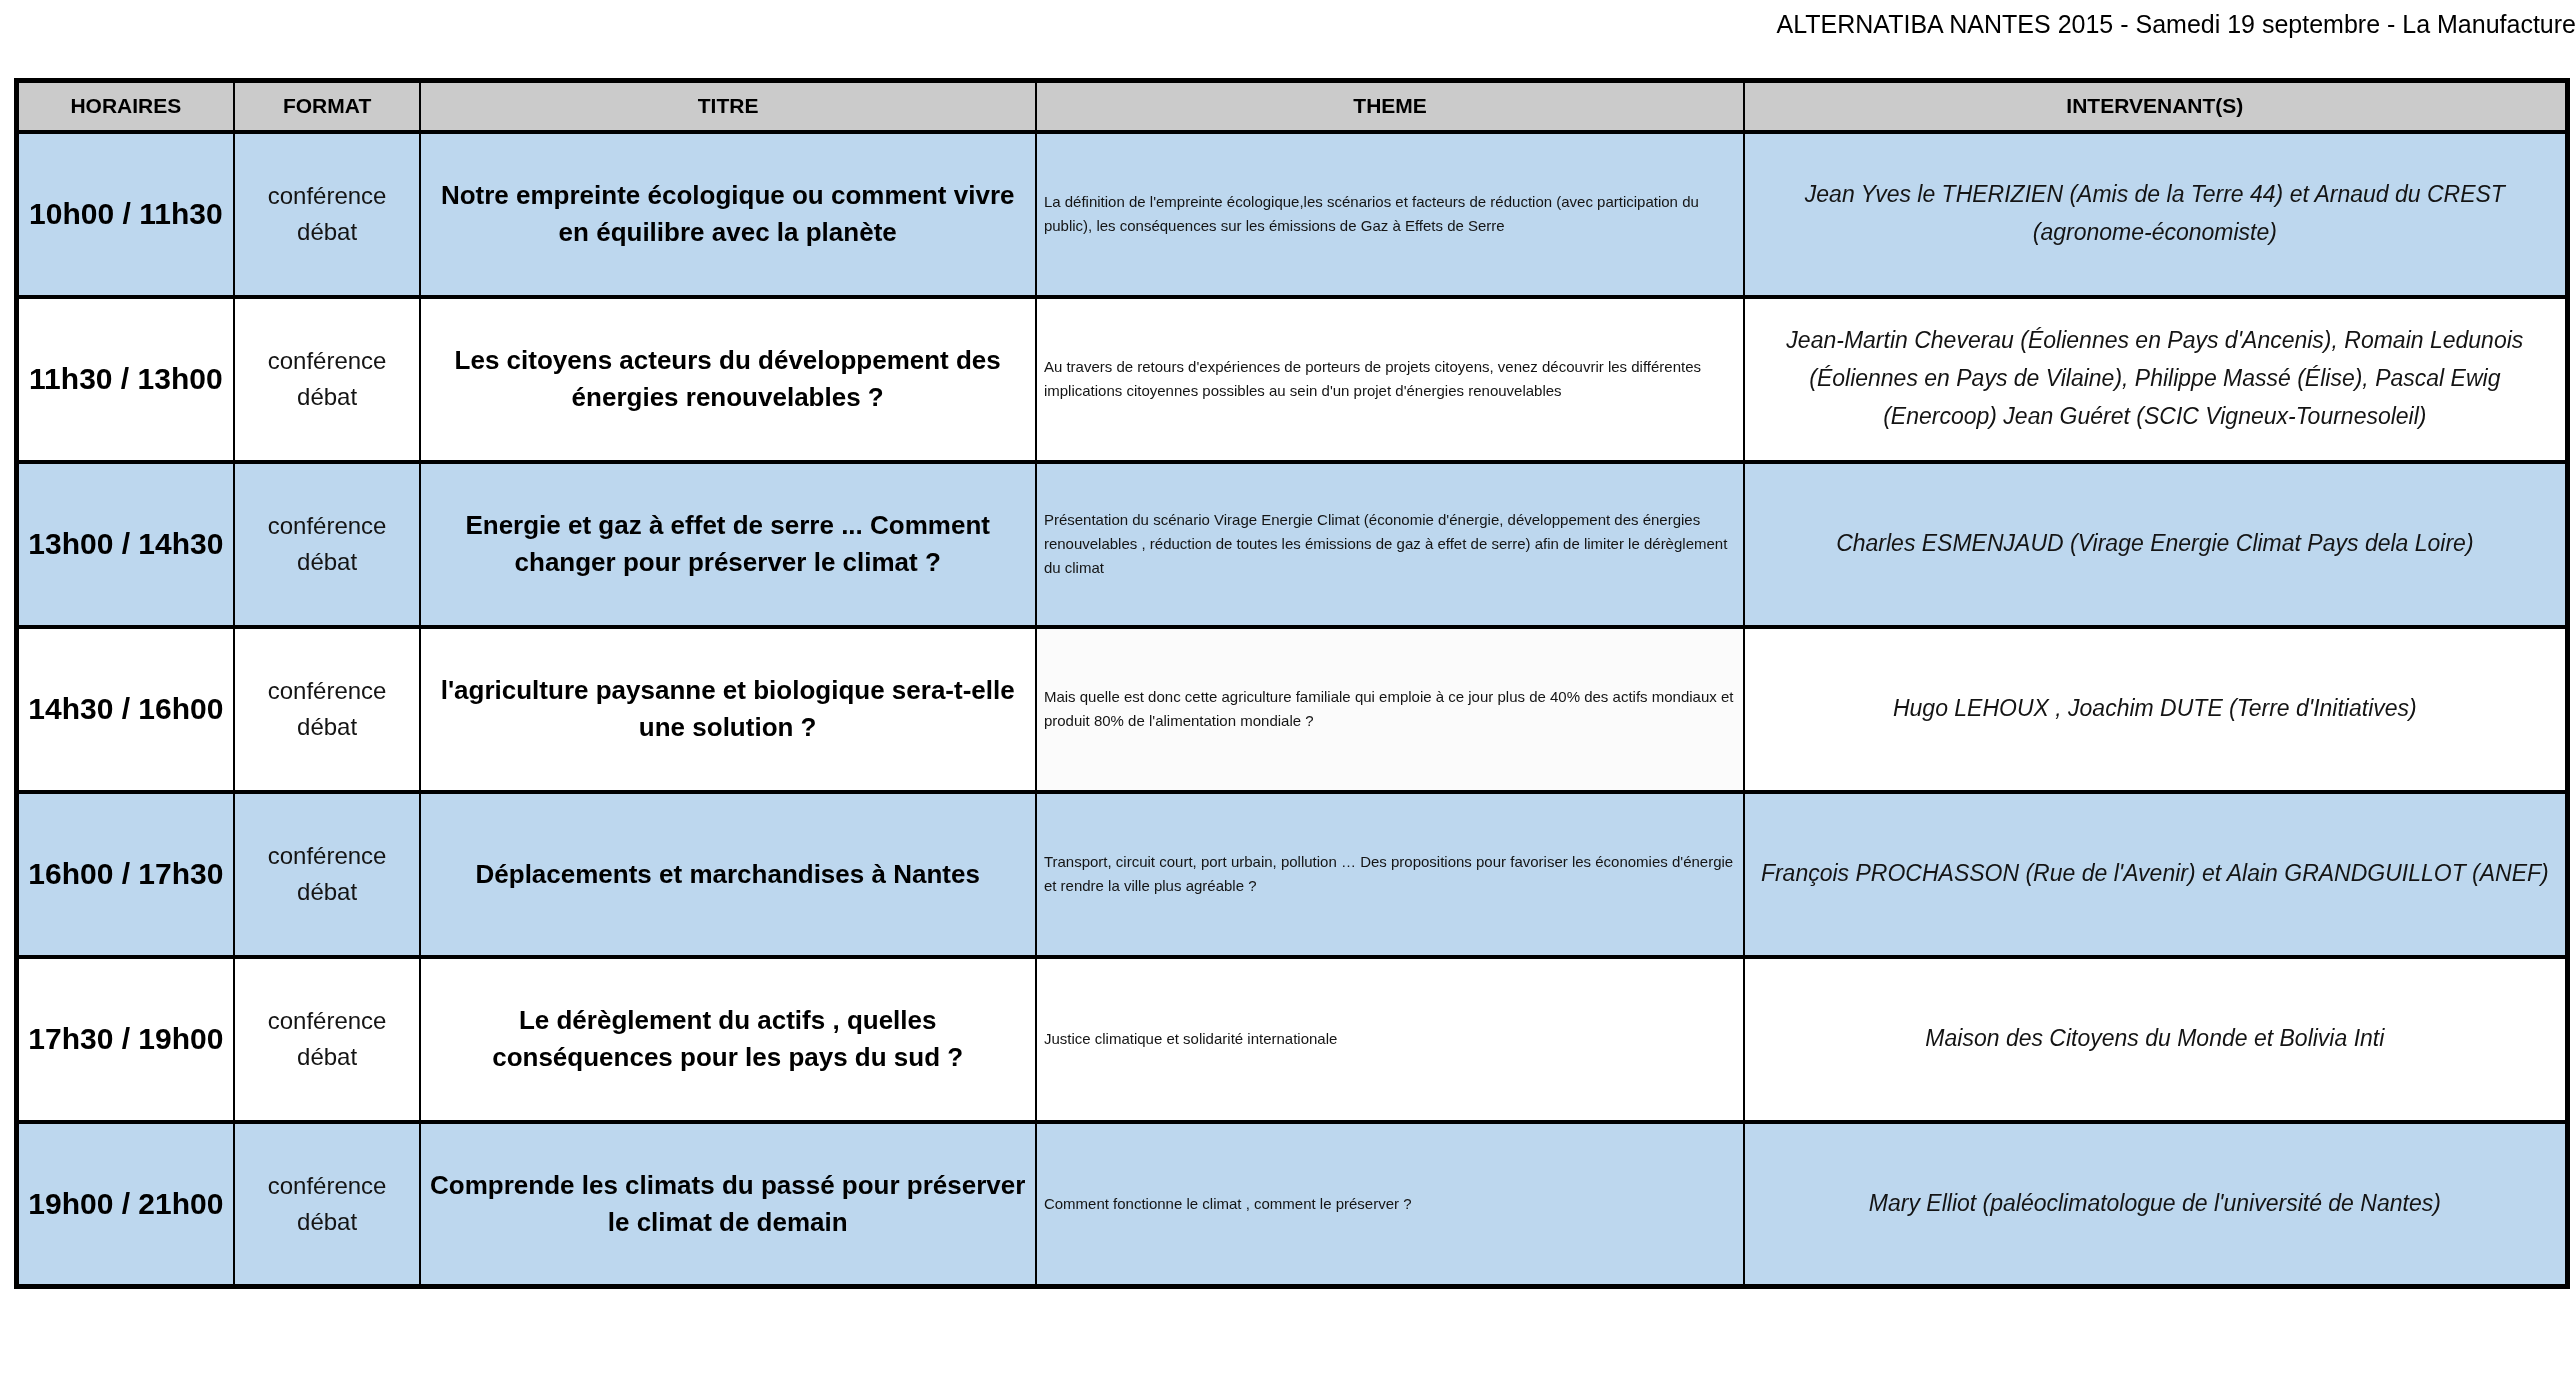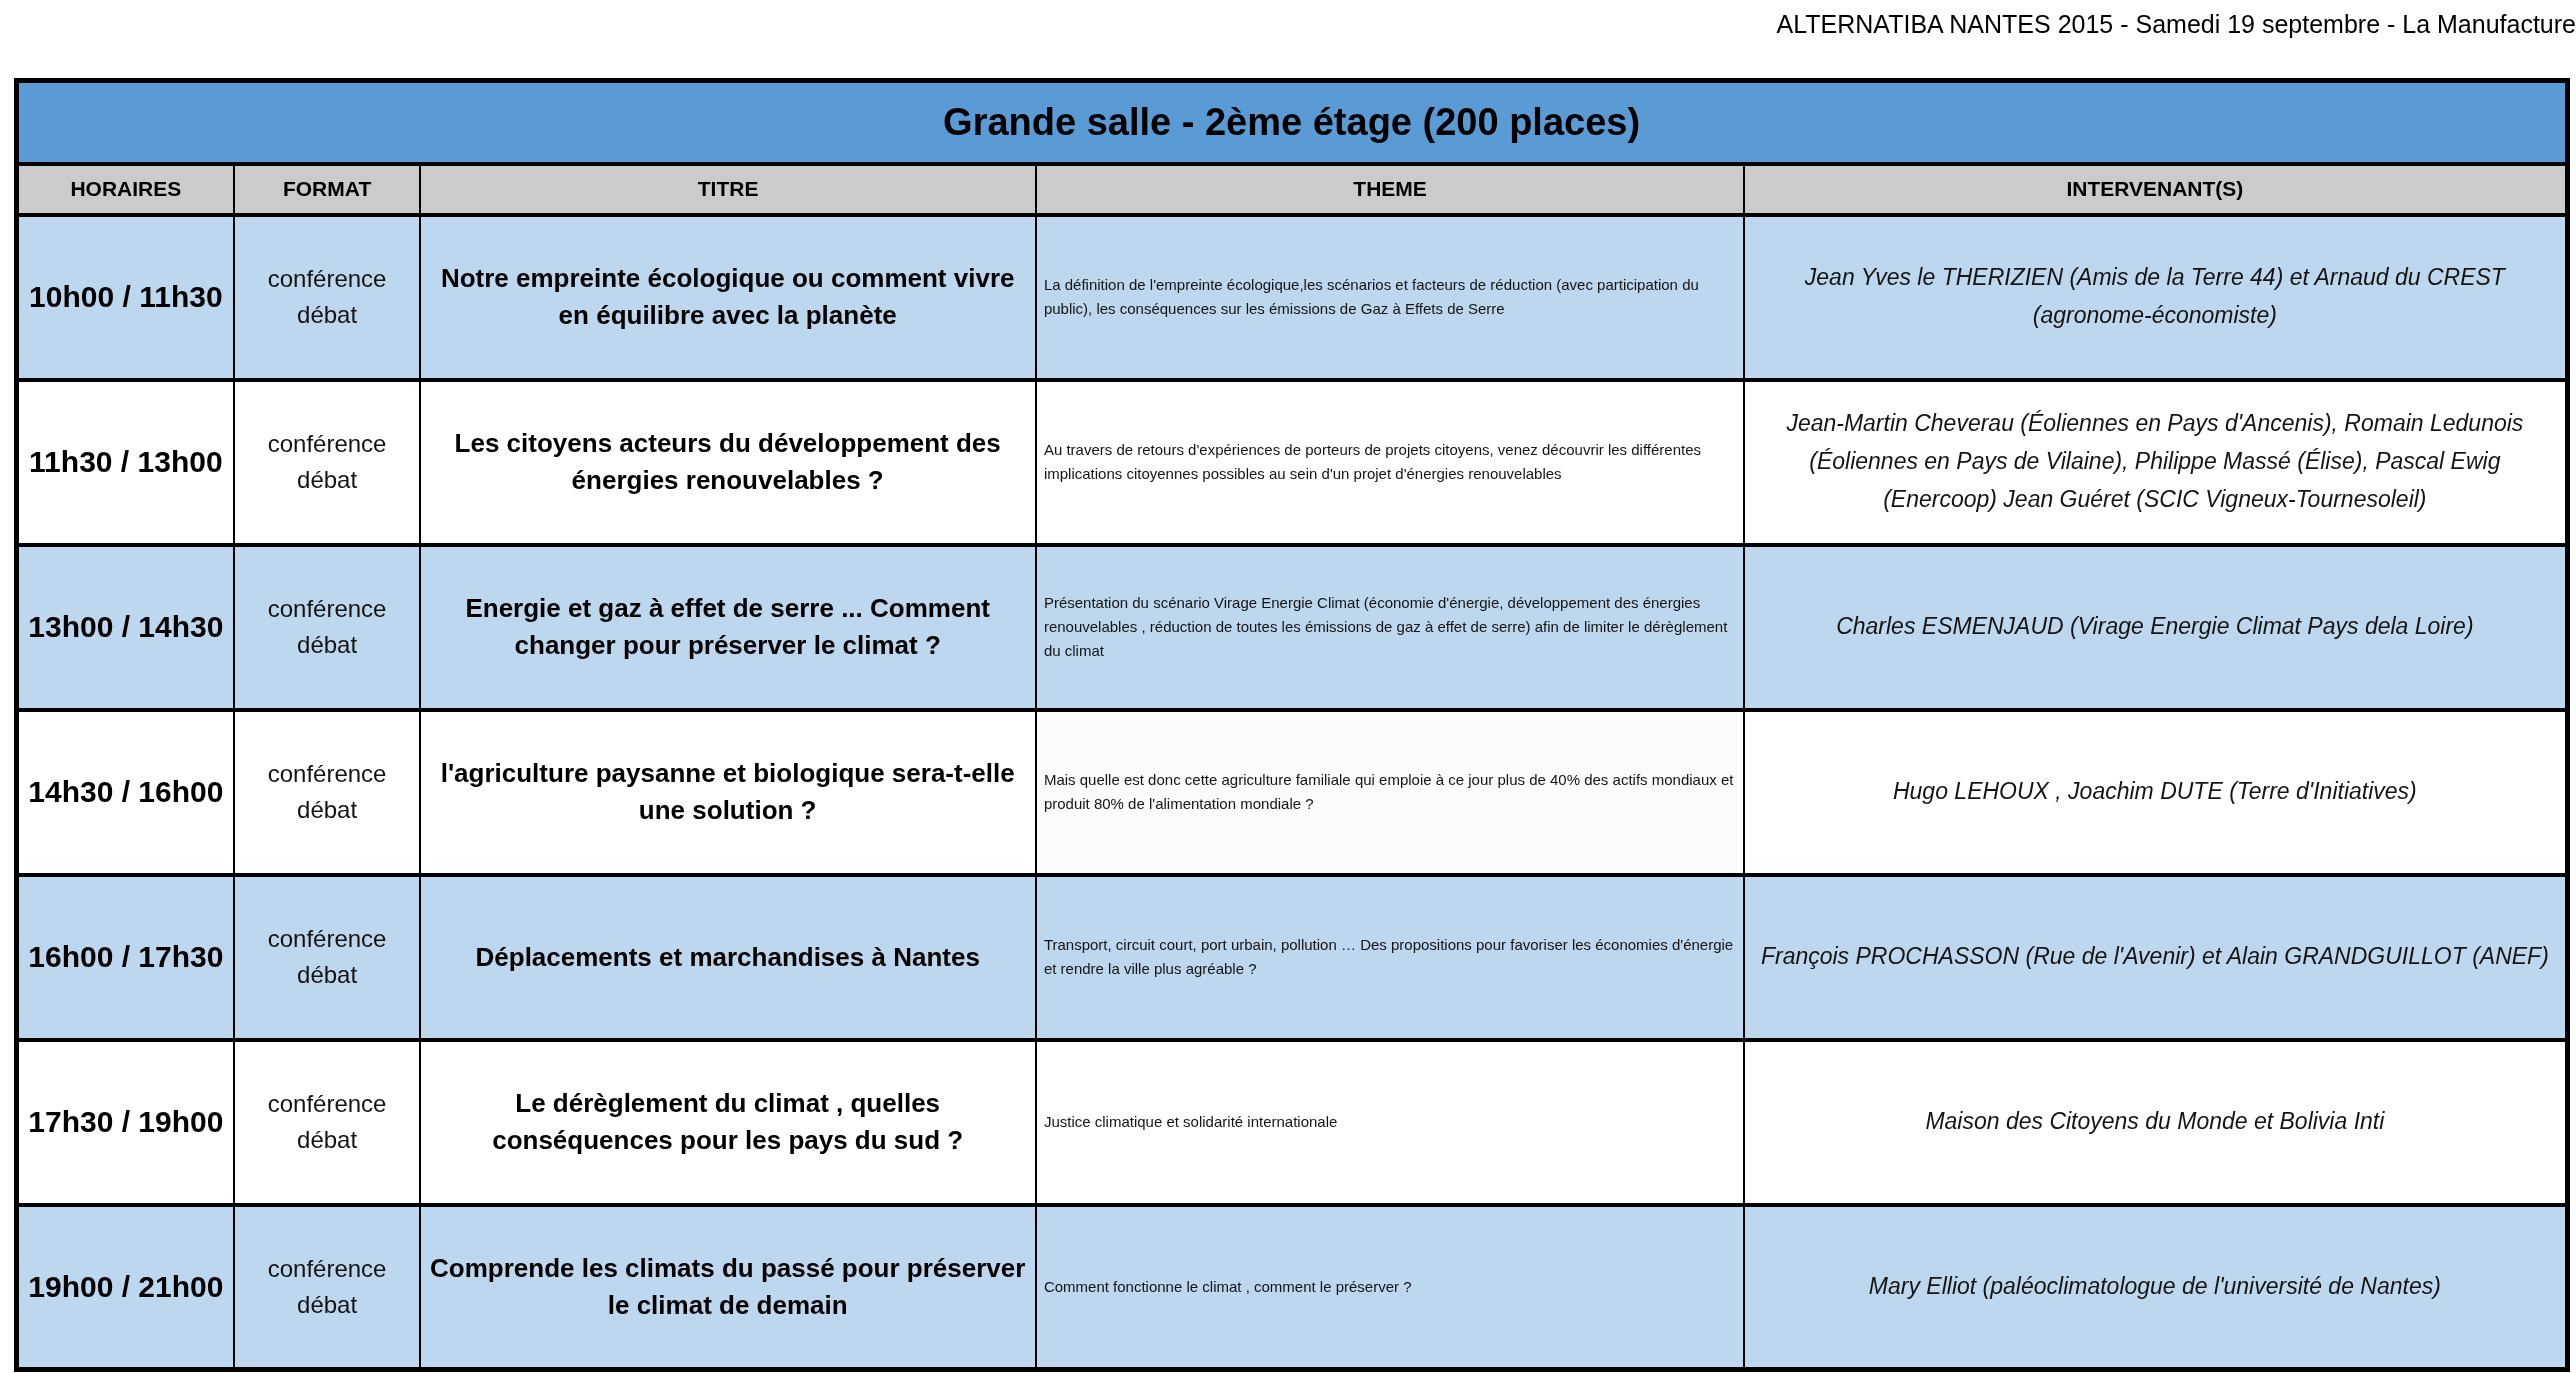--- a/index.html
+++ b/index.html
@@ -88,23 +88,20 @@
 
 <table class="schedule">
   <colgroup>
     <col style="width:218px">
       <col style="width:186px">
       <col style="width:616px">
       <col style="width:708px">
       <col style="width:823px">
   </colgroup>
   <thead>
-    <tr class="banner-row">
-      <th colspan="5">Grande salle - 2ème étage (200 places)</th>
-    </tr>
     <tr class="colheads">
       <th>HORAIRES</th>
       <th>FORMAT</th>
       <th>TITRE</th>
       <th>THEME</th>
       <th>INTERVENANT(S)</th>
     </tr>
   </thead>
   <tbody>
     <tr class="blue">
@@ -138,21 +135,21 @@
     <tr class="blue">
       <td class="c-hor">16h00 / 17h30</td>
       <td class="c-fmt">conférence débat</td>
       <td class="c-tit">Déplacements et marchandises à Nantes</td>
       <td class="c-thm">Transport, circuit court, port urbain, pollution … Des propositions pour favoriser les économies d'énergie et rendre la ville plus agréable ?</td>
       <td class="c-int">François PROCHASSON (Rue de l'Avenir) et Alain GRANDGUILLOT (ANEF)</td>
     </tr>
     <tr class="white">
       <td class="c-hor">17h30 / 19h00</td>
       <td class="c-fmt">conférence débat</td>
-      <td class="c-tit">Le dérèglement du climat , quelles conséquences  pour les pays du sud ?</td>
+      <td class="c-tit">Le dérèglement du actifs , quelles conséquences  pour les pays du sud ?</td>
       <td class="c-thm">Justice climatique et solidarité internationale</td>
       <td class="c-int">Maison des Citoyens du Monde et Bolivia Inti</td>
     </tr>
     <tr class="blue">
       <td class="c-hor">19h00 / 21h00</td>
       <td class="c-fmt">conférence débat</td>
       <td class="c-tit">Comprende les climats du passé pour préserver le climat de demain</td>
       <td class="c-thm">Comment fonctionne le climat , comment  le préserver ?</td>
       <td class="c-int">Mary Elliot (paléoclimatologue de l'université de Nantes)</td>
     </tr>

